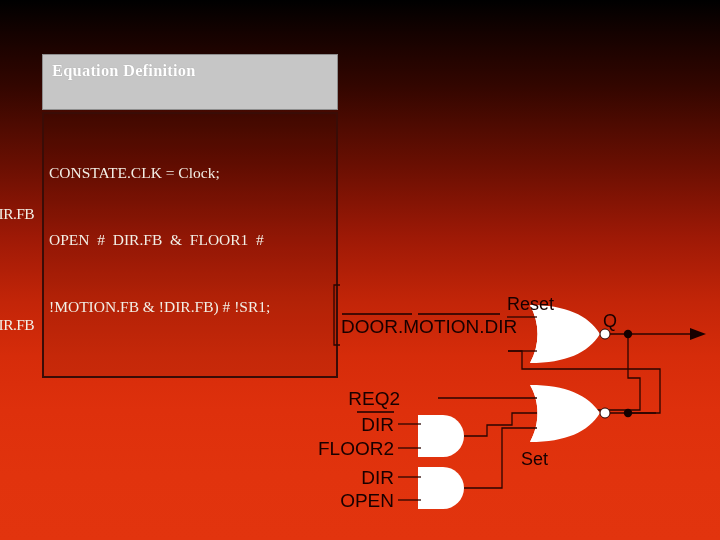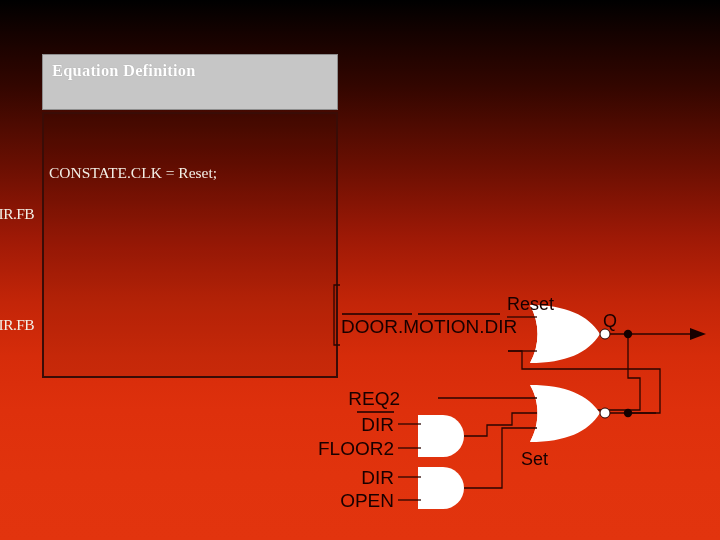--- a/index.html
+++ b/index.html
@@ -135,21 +135,23 @@
 <div id="slide">
 
   <div id="eq-panel">
 
     <div id="eq-header">
       <div id="eq-header-title">Equation Definition</div>
     </div>
 
     <div id="eq-body">
       <div id="eq-lines">
-        <div class="eq-line">CONSTATE.CLK = Reset;</div>
+        <div class="eq-line">CONSTATE.CLK = Clock;</div>
+        <div class="eq-line">OPEN  #  DIR.FB  &amp;  FLOOR1  #</div>
+        <div class="eq-line">!MOTION.FB &amp; !DIR.FB) # !SR1;</div>
         
         
         
         
         
       </div>
     </div>
   </div>
 
   <div class="eq-gutter" id="gutter-1">DIR.FB</div>

